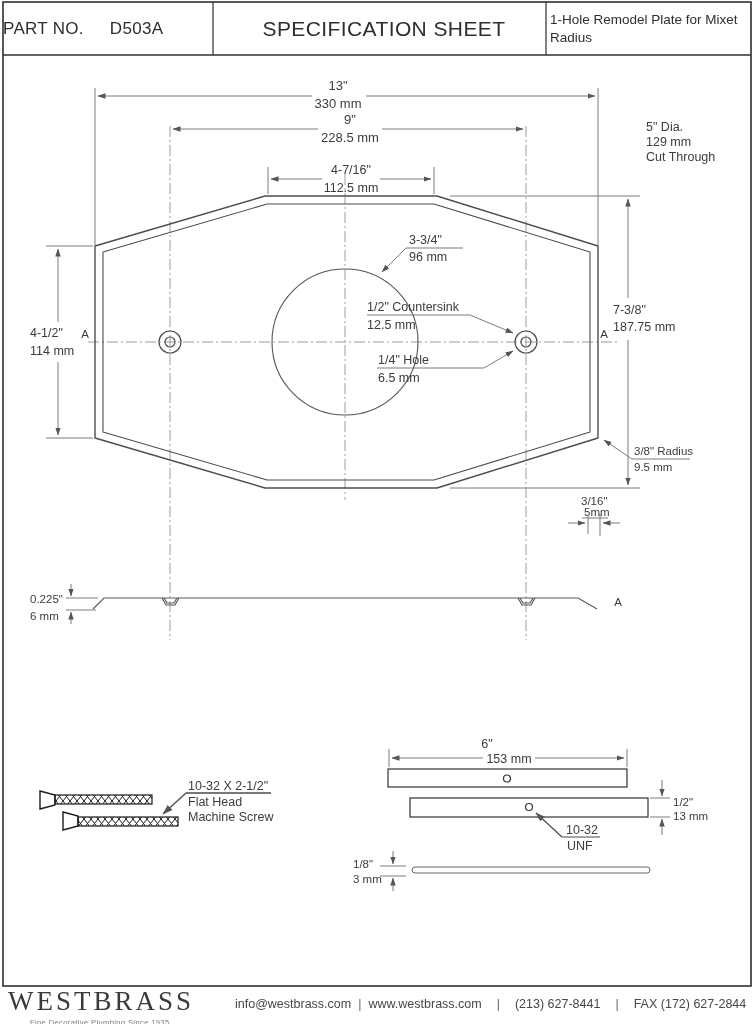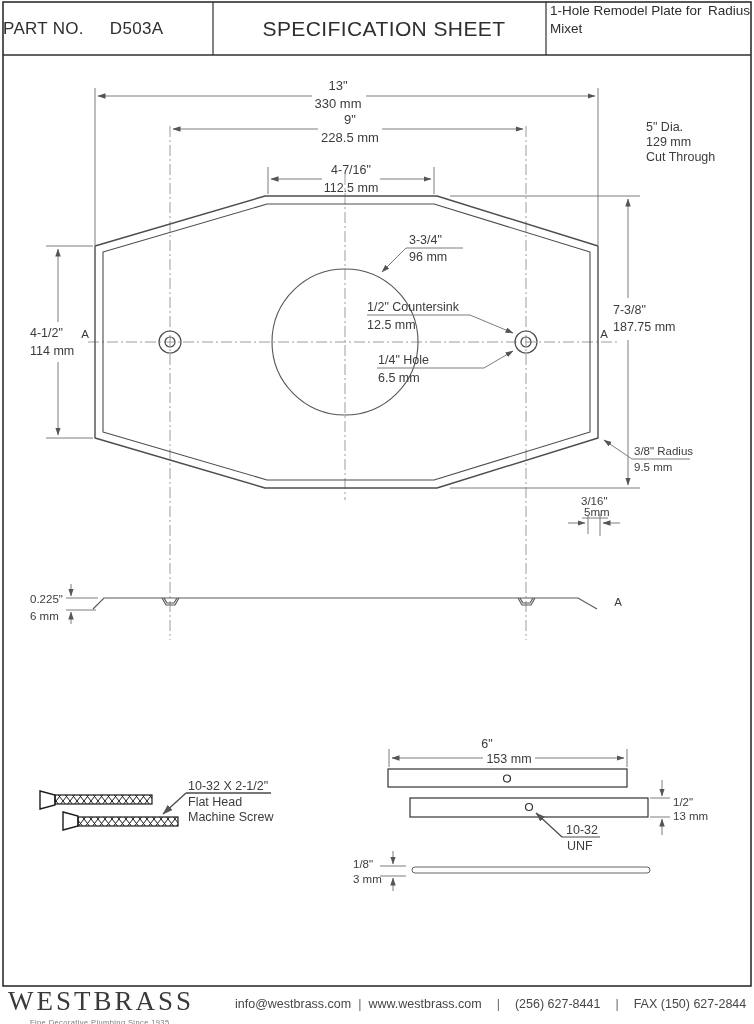--- a/index.html
+++ b/index.html
@@ -4,21 +4,21 @@
 <style>
   html,body{margin:0;padding:0;background:#fff;}
   #page{position:relative;width:754px;height:1024px;background:#fff;overflow:hidden;
         font-family:"Liberation Sans", sans-serif;color:#2e2e2e;}
   svg{position:absolute;left:0;top:0;}
   svg text{font-family:"Liberation Sans", sans-serif;fill:#3c3c3c;}
   .hdr-cell{position:absolute;top:2px;height:53px;display:flex;align-items:center;}
   #hdr-part{left:3px;width:210px;justify-content:flex-start;font-size:17px;letter-spacing:.3px;}
   #hdr-part .num{margin-left:26px;}
   #hdr-title{left:213px;width:342px;justify-content:center;font-size:21px;letter-spacing:.4px;}
-  #hdr-product{left:550px;width:200px;flex-direction:row;align-items:flex-start;justify-content:center;font-size:13.5px;line-height:18px;}
+  #hdr-product{left:550px;width:200px;flex-direction:column;align-items:flex-start;justify-content:center;font-size:13.5px;line-height:18px;}
   #footer{position:absolute;left:0;top:986px;width:754px;height:38px;padding-left:8px;}
   #brand-block{position:absolute;left:8px;top:2px;}
   #brand{font-family:"Liberation Serif", serif;font-size:27px;letter-spacing:3px;color:#3a3a3a;line-height:26px;}
   #tagline{font-size:7.5px;color:#7a7a7a;letter-spacing:.4px;margin-left:22px;margin-top:4px;}
   #contact{position:absolute;left:235px;top:11px;font-size:12.5px;color:#474747;display:flex;align-items:flex-start;white-space:nowrap;}
   #contact .sep1{margin:0 7px;color:#6a6a6a;}
   #contact .sep2{margin:0 15px;color:#6a6a6a;}
 </style>
 </head>
 <body>
@@ -256,19 +256,19 @@
 <div id="footer">
   <div id="brand-block">
     <div id="brand">WESTBRASS</div>
     <div id="tagline">Fine Decorative Plumbing Since 1935</div>
   </div>
   <div id="contact">
     <span>info@westbrass.com</span>
     <span class="sep1">|</span>
     <span>www.westbrass.com</span>
     <span class="sep2">|</span>
-    <span>(256) 627-8441</span>
+    <span>(213) 627-8441</span>
     <span class="sep2">|</span>
-    <span>FAX (150) 627-2844</span>
+    <span>FAX (172) 627-2844</span>
   </div>
 </div>
 
 </div>
 
 </body></html>

